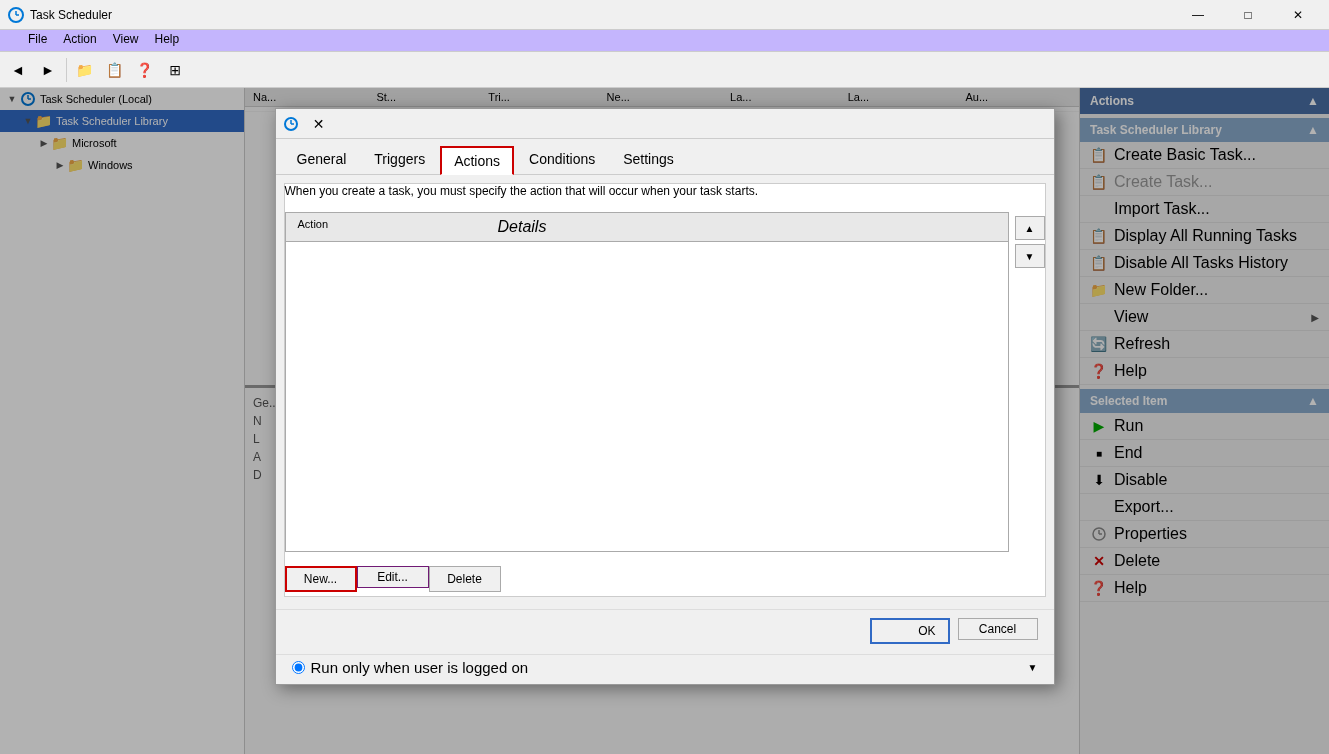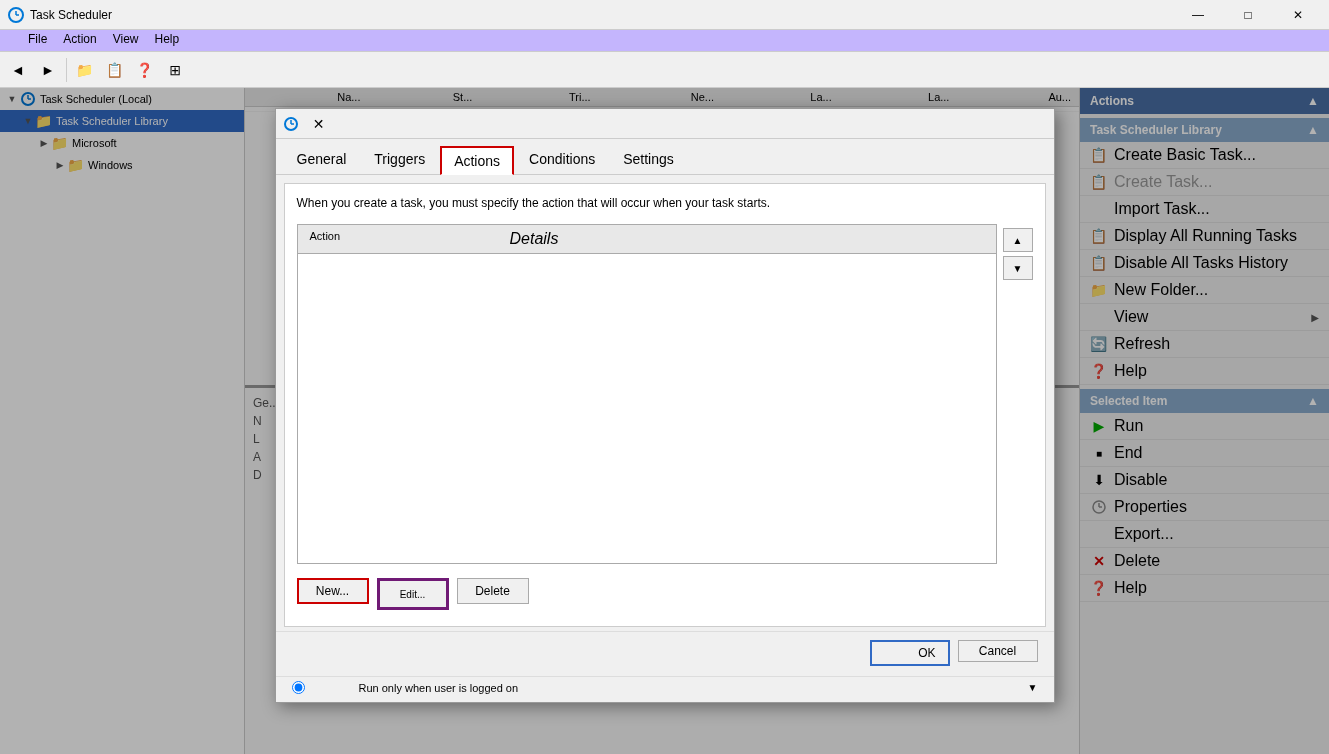--- a/index.html
+++ b/index.html
@@ -94,21 +94,21 @@
       position: relative;
     }
     .center-top {
       height: 300px;
       border-bottom: 3px solid #999;
     }
     .center-table { width: 100%; border-collapse: collapse; }
     .center-table th {
       background: #e8e8e8;
       padding: 3px 8px;
-      text-align: right;
+      text-align: left;
       font-size: 11px;
       border-bottom: 1px solid #ccc;
       font-weight: normal;
     }
     .center-table td {
       padding: 2px 8px;
       font-size: 11px;
       border-bottom: 1px solid #eee;
     }
     .center-bottom {
@@ -410,32 +410,32 @@
     </div>
     <div class="action-item">
       <span class="action-icon" style="font-size:10px;">■</span>
       <span class="action-label">End</span>
     </div>
     <div class="action-item">
       <span class="action-icon">⬇</span>
       <span class="action-label">Disable</span>
     </div>
     <div class="action-item">
+      <span class="action-icon"></span>
+      <span class="action-label">Export...</span>
+    </div>
+    <div class="action-item">
       <span class="action-icon">
         <svg width="14" height="14" viewBox="0 0 14 14">
           <circle cx="7" cy="7" r="6" fill="none" stroke="#888" stroke-width="1.5"></circle>
           <line x1="7" y1="3" x2="7" y2="7" stroke="#888" stroke-width="1.5"></line>
           <line x1="7" y1="7" x2="10" y2="7" stroke="#888" stroke-width="1.5"></line>
         </svg>
       </span>
       <span class="action-label">Properties</span>
-    </div>
-    <div class="action-item">
-      <span class="action-icon"></span>
-      <span class="action-label">Export...</span>
     </div>
     <div class="action-item">
       <span class="action-icon" style="color:#cc0000;font-weight:bold;">✕</span>
       <span class="action-label">Delete</span>
     </div>
     <div class="action-item">
       <span class="action-icon">❓</span>
       <span class="action-label">Help</span>
     </div>
   </div>
@@ -455,53 +455,53 @@
       </div>
 
       <div class="tab-bar">
         <div class="tab">General</div>
         <div class="tab">Triggers</div>
         <div class="tab active">Actions</div>
         <div class="tab">Conditions</div>
         <div class="tab">Settings</div>
       </div>
 
-      <div style="background:#fff; margin:8px 8px 0 8px; padding:12px; border:1px solid #ccc;">
+      <div style="background:#fff; margin:8px 8px 8px 8px; border:1px solid #ccc;">
         <p class="dialog-description">When you create a task, you must specify the action that will occur when your task starts.</p>
 
         <div style="display:flex; gap:6px; margin-bottom:10px;">
 
           <div style="flex:1; border:1px solid #aaa; height:340px; overflow:hidden; background:#fff;">
             <div style="display:flex; background:#e8e8e8; border-bottom:1px solid #aaa; padding:3px 0;">
               <div style="padding:2px 12px; font-size:11px; width:200px;">Action</div>
               <div style="padding:2px 12px; font-size:16px;font-style:italic;">Details</div>
             </div>
             <div style="height:calc(100% - 26px); overflow-y:auto;"></div>
           </div>
 
           <div style="display:flex; flex-direction:column; gap:4px; padding-top:4px;">
             <button class="btn-updown">▲</button>
             <button class="btn-updown">▼</button>
           </div>
         </div>
 
-        <div style="display:flex; gap:8px; padding:4px 0;">
+        <div style="display:flex; padding:4px 0;">
           <button style="min-width:72px; height:26px; border:2px solid #cc0000; background:#f0f0f0; cursor:pointer; font-size:12px; padding:0 10px;">New...</button>
-          <button style="min-width:72px; height:32px; border:3px solid #701a75; background:#f0f0f0; cursor:pointer; font-size:10px; padding:0 10px;">Edit...</button>
+          <button style="min-width:72px; height:22px; border:1px solid #701a75; background:#f0f0f0; cursor:pointer; font-size:12px; padding:0 10px;">Edit...</button>
           <button style="min-width:72px; height:26px; border:1px solid #aaa; background:#f0f0f0; cursor:pointer; font-size:12px; padding:0 10px;">Delete</button>
         </div>
       </div>
 
       <div style="display:flex; justify-content:flex-end; gap:8px; padding:8px 16px 10px; background:#f0f0f0; border-top:1px solid #ddd; margin-top:4px;">
         <button style="min-width:80px; height:26px; border:2px solid #316ac5; background:#f0f0f0; cursor:pointer; font-size:12px; padding:0 12px;text-align:right;">OK</button>
         <button style="min-width:80px; height:22px; border:1px solid #aaa; background:#f0f0f0; cursor:pointer; font-size:12px; padding:0 12px;">Cancel</button>
       </div>
 
       <div style="display:flex; align-items:center; padding:4px 16px 8px; background:#f0f0f0; border-top:1px solid #ddd;">
         <input type="radio" name="logon" id="logon-radio" style="margin-right: 6px;" checked="">
-        <label for="logon-radio" style="font-size:11px;margin-left:48px;">Run only when user is logged on</label>
+        <label for="logon-radio" style="font-size:15px;">Run only when user is logged on</label>
         <span style="margin-left:auto; font-size:10px;">▼</span>
       </div>
 
     </div>
   </div>
 
 </div>
 
 </body></html>

